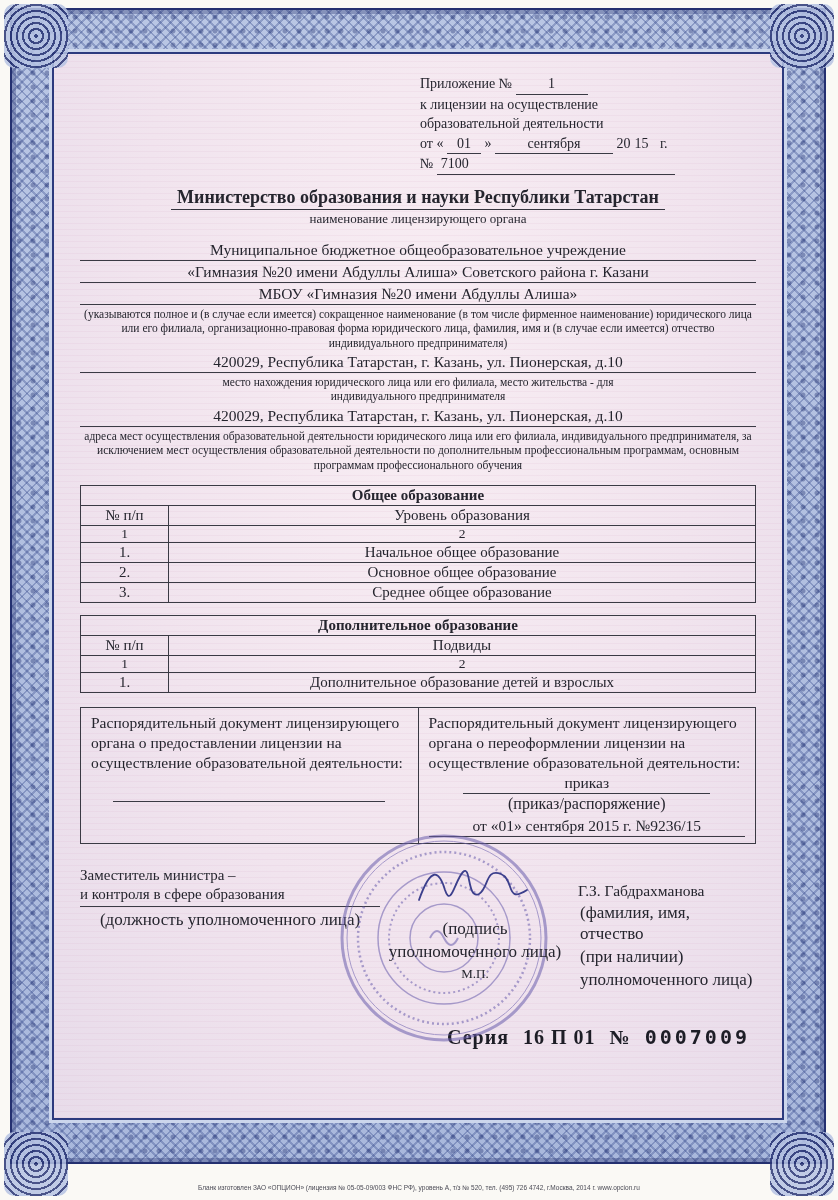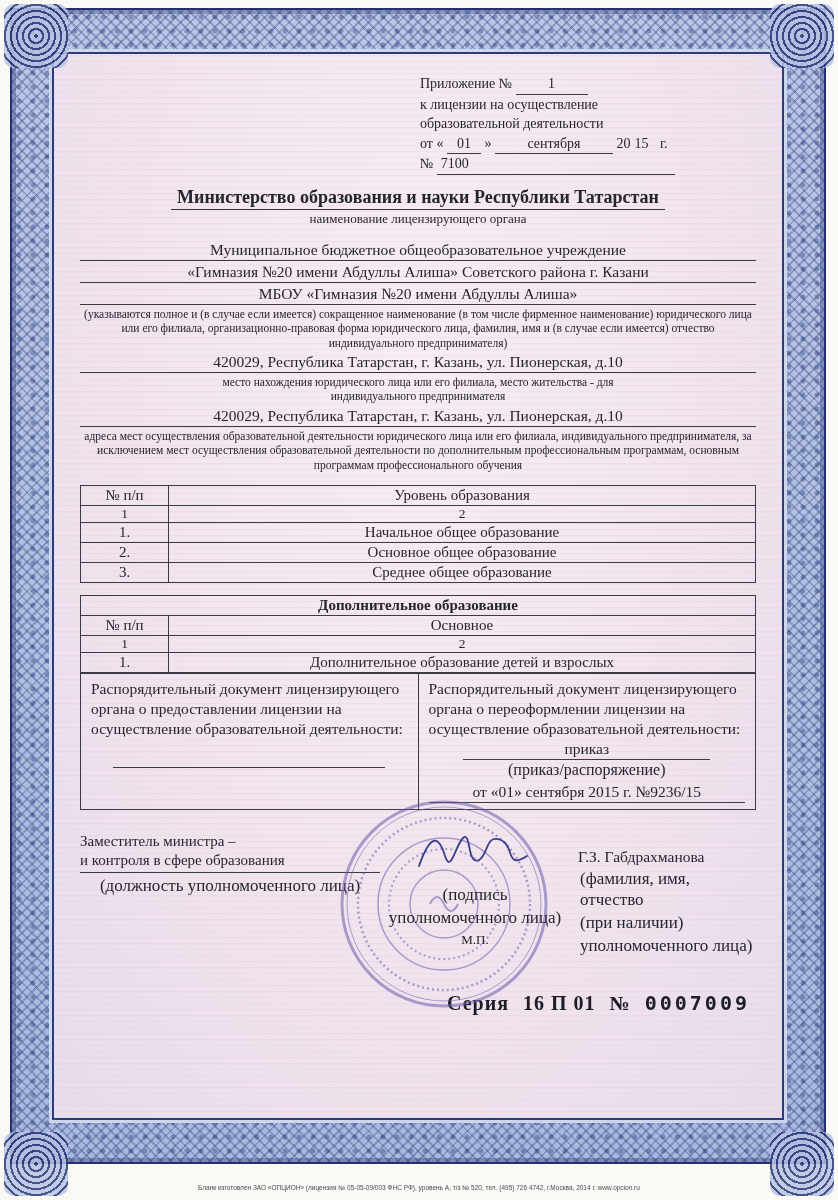--- a/index.html
+++ b/index.html
@@ -58,21 +58,21 @@
   .cap { font-size:11.5px; line-height:1.25; text-align:center; padding:2px 4px 1px; }
   .cap.narrow { max-width:440px; margin:0 auto; }
   
   table.doc { width:100%; border-collapse:collapse; margin-top:12px; }
   table.doc td { border:1px solid #3a3a44; padding:1px 6px; font-size:15px; }
   td.t-title { font-size:17.5px; font-weight:bold; text-align:center; padding:2px; }
   td.c { text-align:center; }
   td.w1 { width:88px;margin-top:16px; }
   tr.numrow td { font-size:13.5px; padding:0 6px; }
   
-  table.orders { width:100%; border-collapse:collapse; }
+  table.orders { width:100%; border-collapse:collapse; margin-top:14px; }
   table.orders td { border:1px solid #3a3a44; width:50%; vertical-align:top; padding:5px 10px 6px; font-size:15.5px; line-height:1.28; }
   .blankline { border-bottom:1px solid #3a3a44; height:22px; width:86%; margin:8px auto 2px; }
   .order-val { text-align:center; border-bottom:1px solid #3a3a44; width:78%; margin:1px auto 0; font-size:15.5px; }
   .order-cap { text-align:center; font-size:16px; }
   .order-date { text-align:center; border-bottom:1px solid #3a3a44; margin-top:1px; font-size:15.5px; }
   
   .sig { margin-top:22px; position:relative; display:grid; grid-template-columns:300px 190px 1fr; font-size:15px; }
   .pos-line { line-height:1.32; }
   .pos-underline { border-bottom:1px solid #3a3a44; padding-bottom:1px; }
   .sig-cap { font-size:17px; text-align:center; line-height:1.25; margin-top:2px; }
@@ -128,20 +128,23 @@
       <div class="ul-line">МБОУ «Гимназия  №20 имени Абдуллы Алиша»</div>
       <div class="cap">(указываются полное и (в случае если имеется) сокращенное наименование (в том числе фирменное наименование) юридического лица или его филиала, организационно-правовая форма юридического лица, фамилия, имя и (в случае если имеется) отчество индивидуального предпринимателя)</div>
       <div class="ul-line">420029, Республика Татарстан, г. Казань, ул. Пионерская, д.10</div>
       <div class="cap narrow">место нахождения юридического лица или его филиала, место жительства - для индивидуального предпринимателя</div>
       <div class="ul-line">420029, Республика Татарстан, г. Казань, ул. Пионерская, д.10</div>
       <div class="cap">адреса мест осуществления образовательной деятельности юридического лица или его филиала, индивидуального предпринимателя, за исключением мест осуществления образовательной деятельности по дополнительным профессиональным программам, основным программам профессионального обучения</div>
     </div>
 
     <table class="doc">
       <tbody>
+          <tr>
+            <td colspan="2" class="t-title">Общее образование</td>
+          </tr>
       <tr>
         <td class="c w1">№ п/п</td>
         <td class="c">Уровень образования</td>
       </tr>
       <tr class="numrow">
         <td class="c">1</td>
         <td class="c">2</td>
       </tr>
       <tr>
         <td class="c">1.</td>
@@ -158,21 +161,21 @@
     </tbody>
       </table>
 
     <table class="doc">
       <tbody>
           <tr>
             <td colspan="2" class="t-title">Дополнительное образование</td>
           </tr>
       <tr>
         <td class="c w1">№ п/п</td>
-        <td class="c">Основное</td>
+        <td class="c">Подвиды</td>
       </tr>
       <tr class="numrow">
         <td class="c">1</td>
         <td class="c">2</td>
       </tr>
       <tr>
         <td class="c">1.</td>
         <td class="c">Дополнительное образование детей и взрослых</td>
       </tr>
     </tbody>

